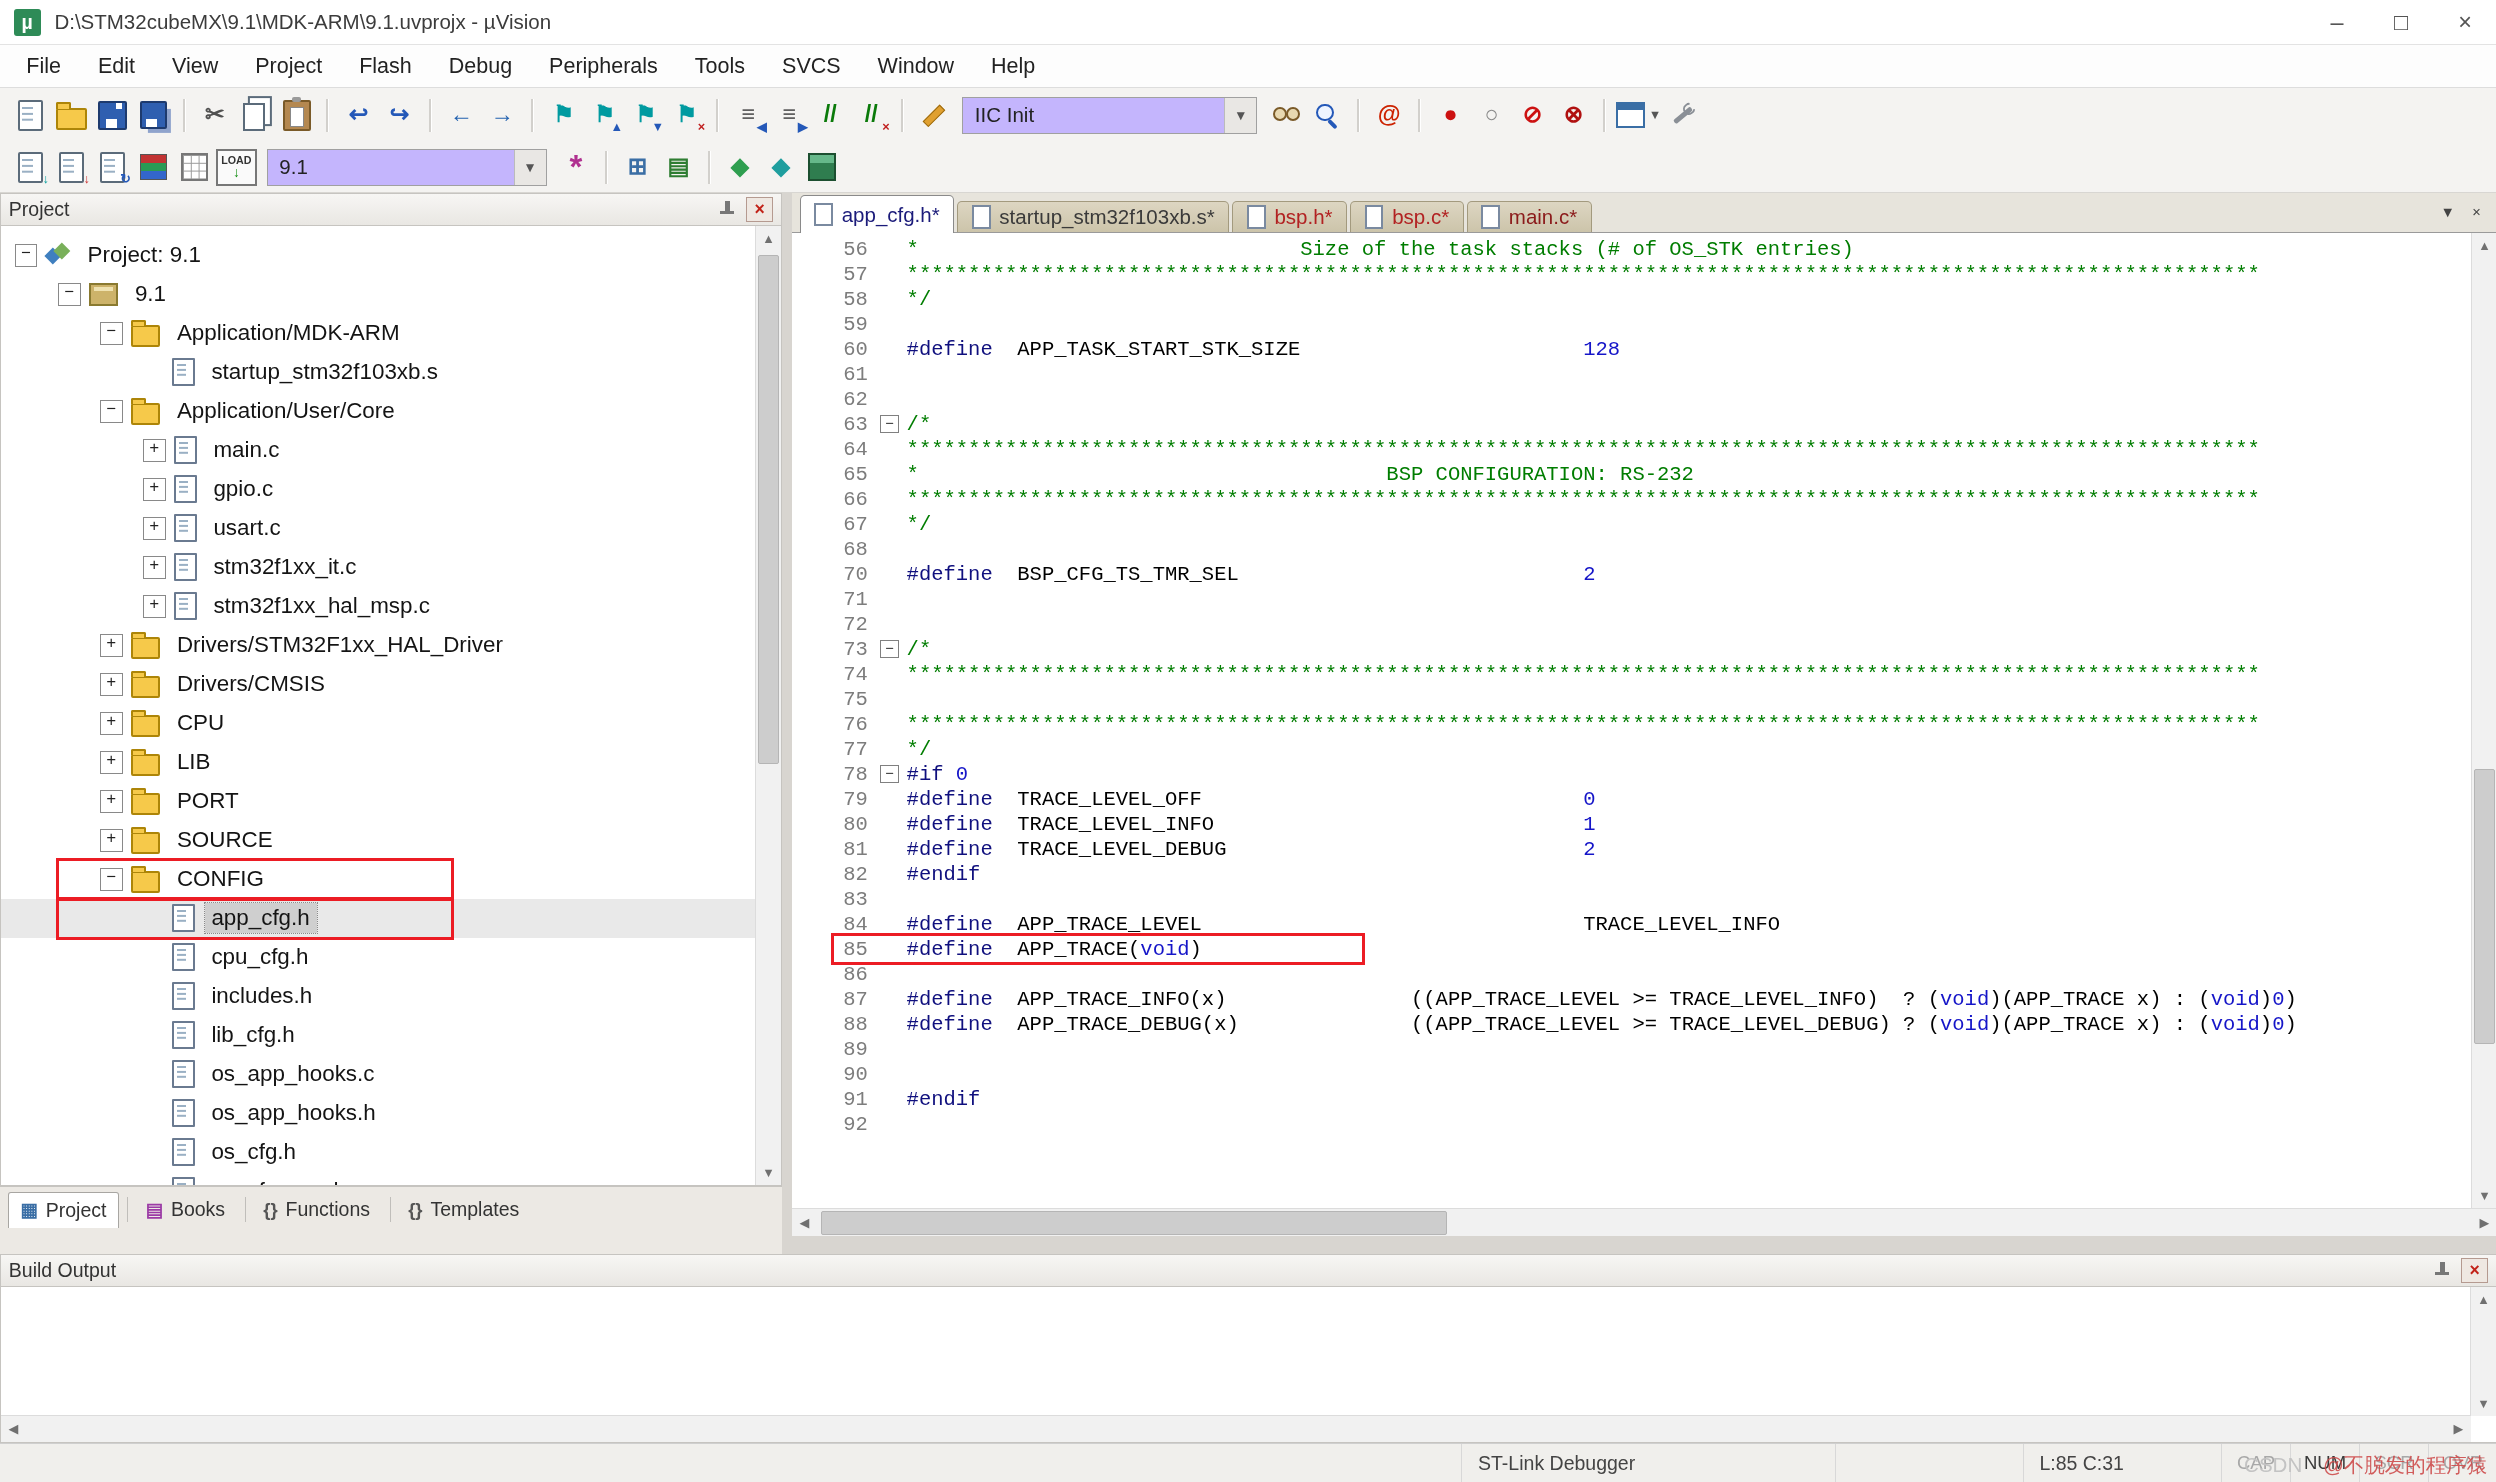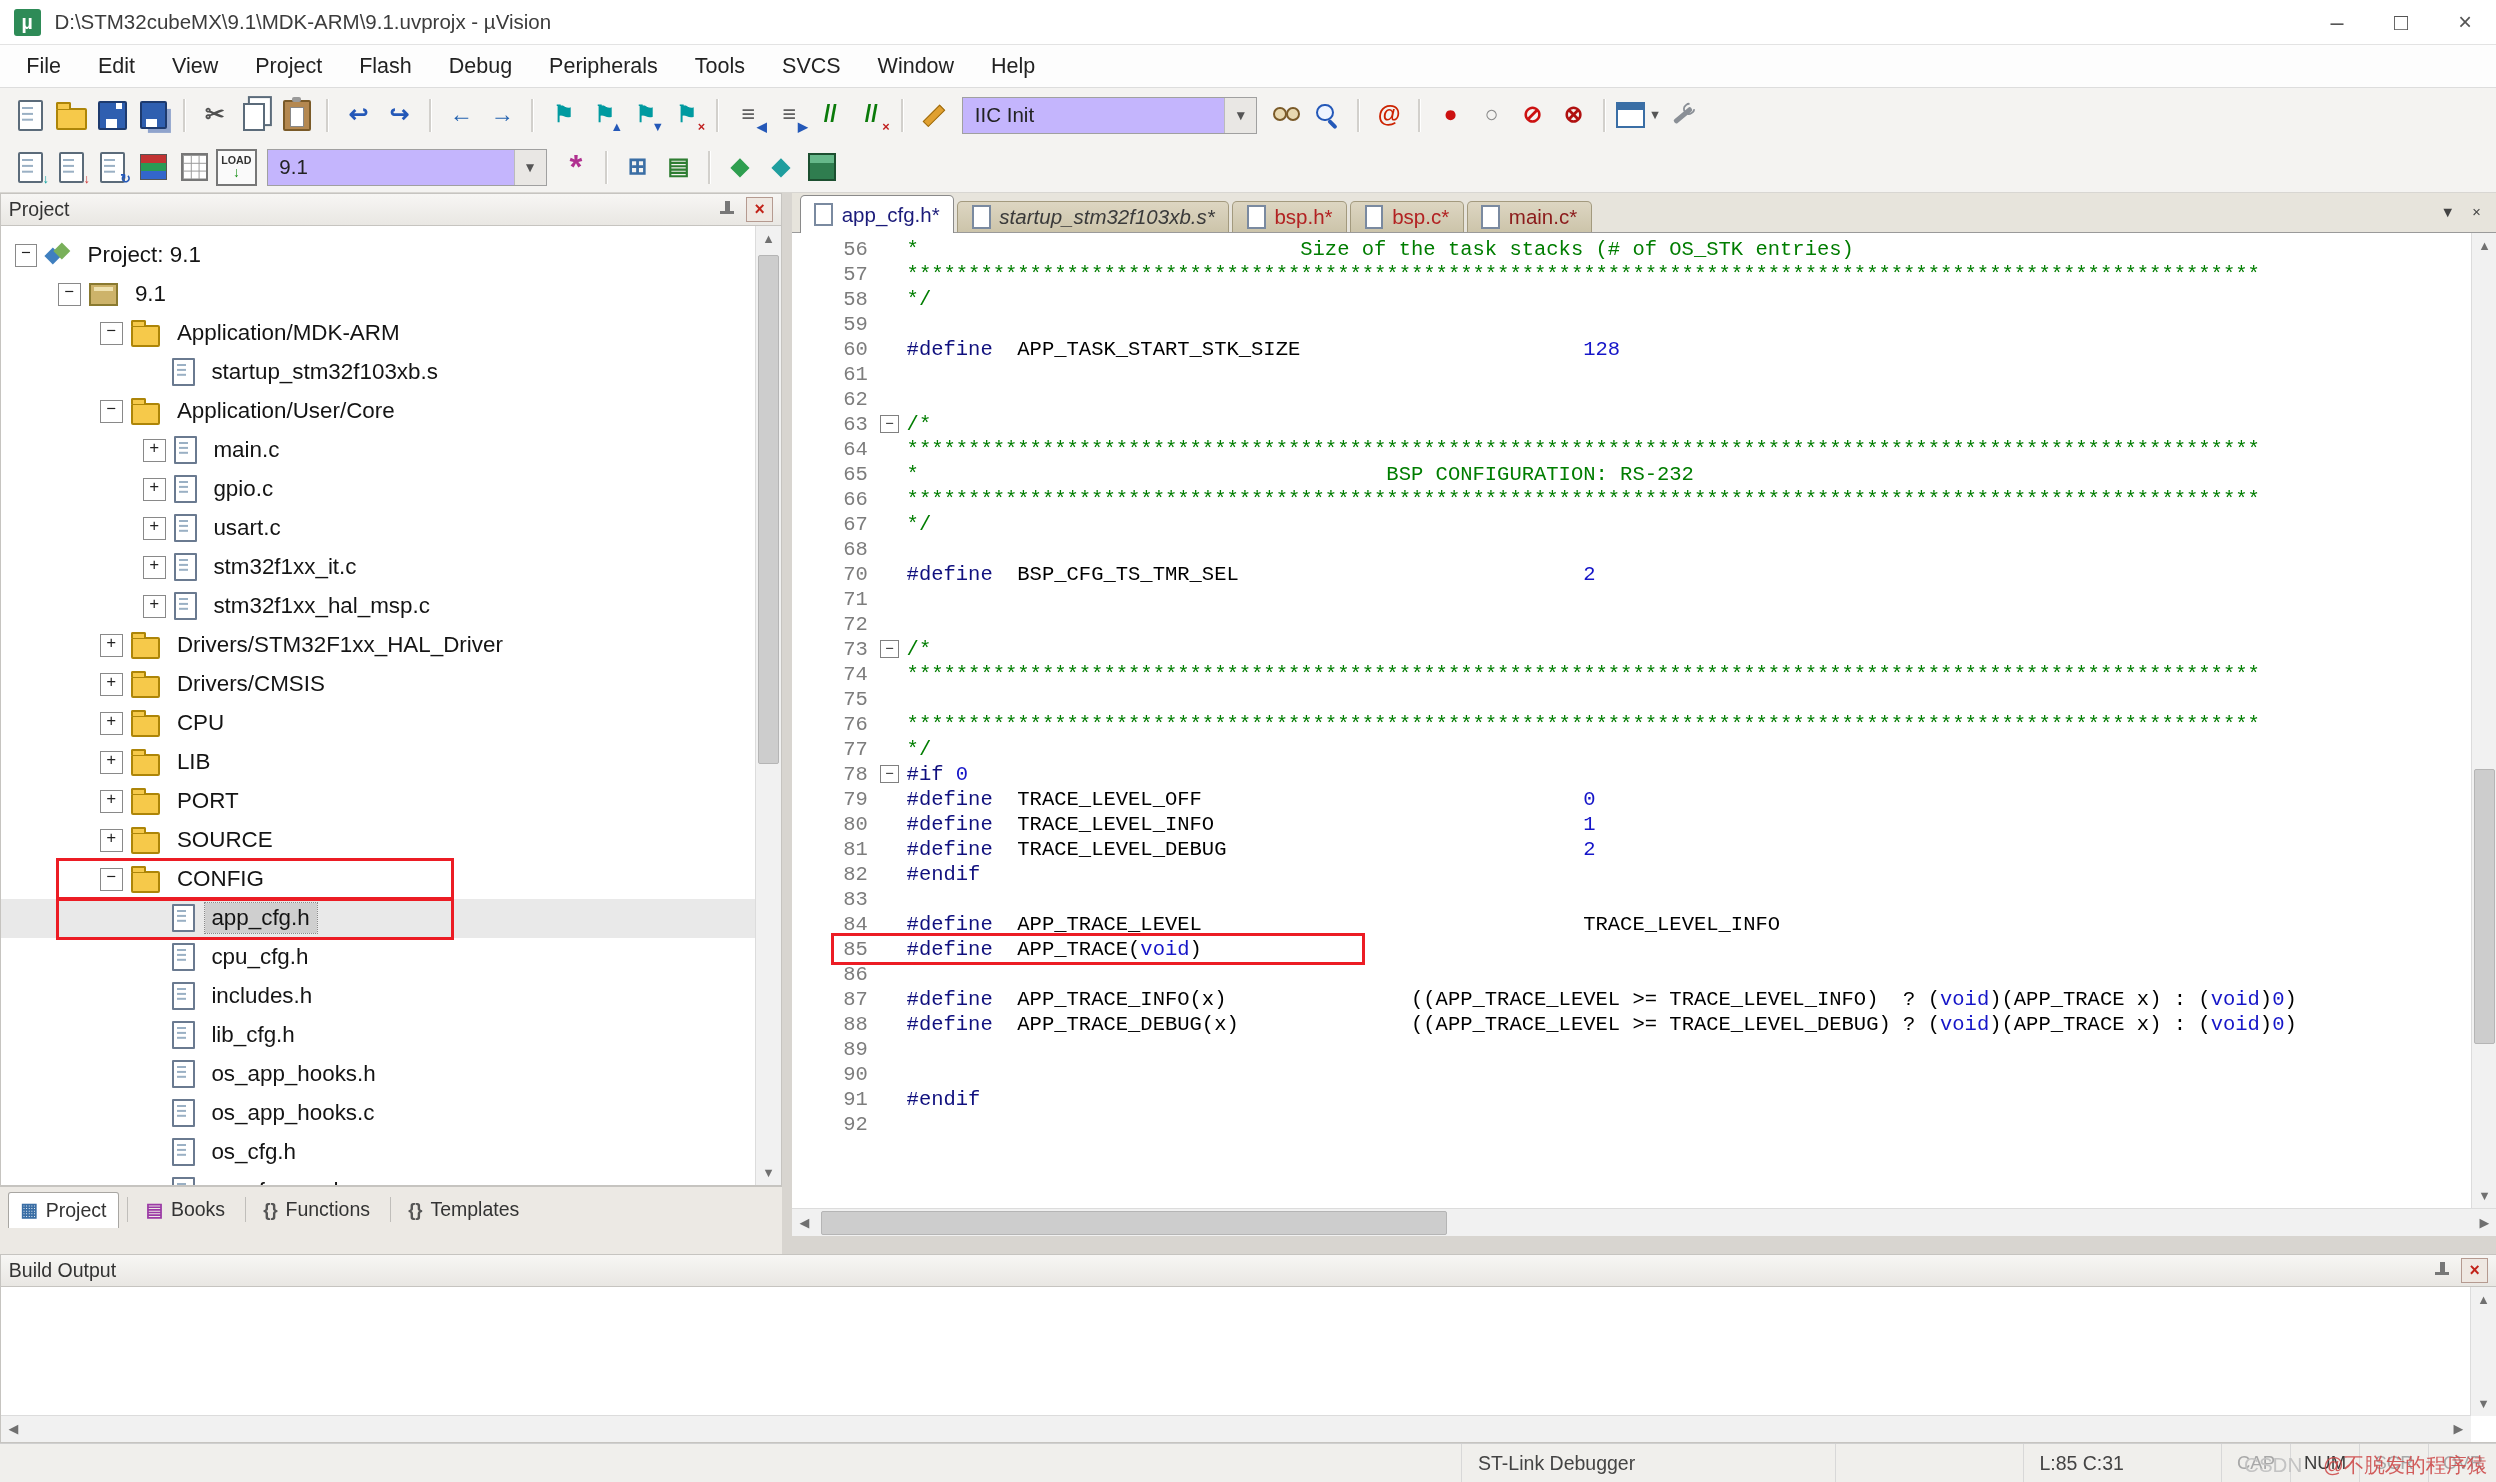--- a/index.html
+++ b/index.html
@@ -461,26 +461,26 @@
           <div class="tlabel">includes.h</div>
         </div>
         <div class="tree-row" style="padding-left: 142px;">
           <div class="xspace"></div>
           <div class="ti-file"></div>
           <div class="tlabel">lib_cfg.h</div>
         </div>
         <div class="tree-row" style="padding-left: 142px;">
           <div class="xspace"></div>
           <div class="ti-file"></div>
+          <div class="tlabel">os_app_hooks.c</div>
+        </div>
+        <div class="tree-row" style="padding-left: 142px;">
+          <div class="xspace"></div>
+          <div class="ti-file"></div>
           <div class="tlabel">os_app_hooks.h</div>
-        </div>
-        <div class="tree-row" style="padding-left: 142px;">
-          <div class="xspace"></div>
-          <div class="ti-file"></div>
-          <div class="tlabel">os_app_hooks.c</div>
         </div>
         <div class="tree-row" style="padding-left: 142px;">
           <div class="xspace"></div>
           <div class="ti-file"></div>
           <div class="tlabel">os_cfg.h</div>
         </div>
         <div class="tree-row" style="padding-left: 142px;">
           <div class="xspace"></div>
           <div class="ti-file"></div>
           <div class="tlabel">os_cfg_app.h</div>
@@ -516,21 +516,21 @@
 
   <div id="editor">
     <div id="etab-row">
       <div id="etabs" style="display:flex;align-items:flex-end;">
           <div class="etab active">
             <div class="etab-icon"></div>
             <div class="etab-label" style="color: rgb(27, 27, 122);">app_cfg.h*</div>
           </div>
           <div class="etab">
             <div class="etab-icon"></div>
-            <div class="etab-label" style="color: rgb(58, 58, 58); font-style: italic;">startup_stm32f103xb.s*</div>
+            <div class="etab-label" style="color: rgb(58, 58, 58);">startup_stm32f103xb.s*</div>
           </div>
           <div class="etab">
             <div class="etab-icon"></div>
             <div class="etab-label" style="color: rgb(178, 34, 34);">bsp.h*</div>
           </div>
           <div class="etab">
             <div class="etab-icon"></div>
             <div class="etab-label" style="color: rgb(178, 34, 34);">bsp.c*</div>
           </div>
           <div class="etab">

